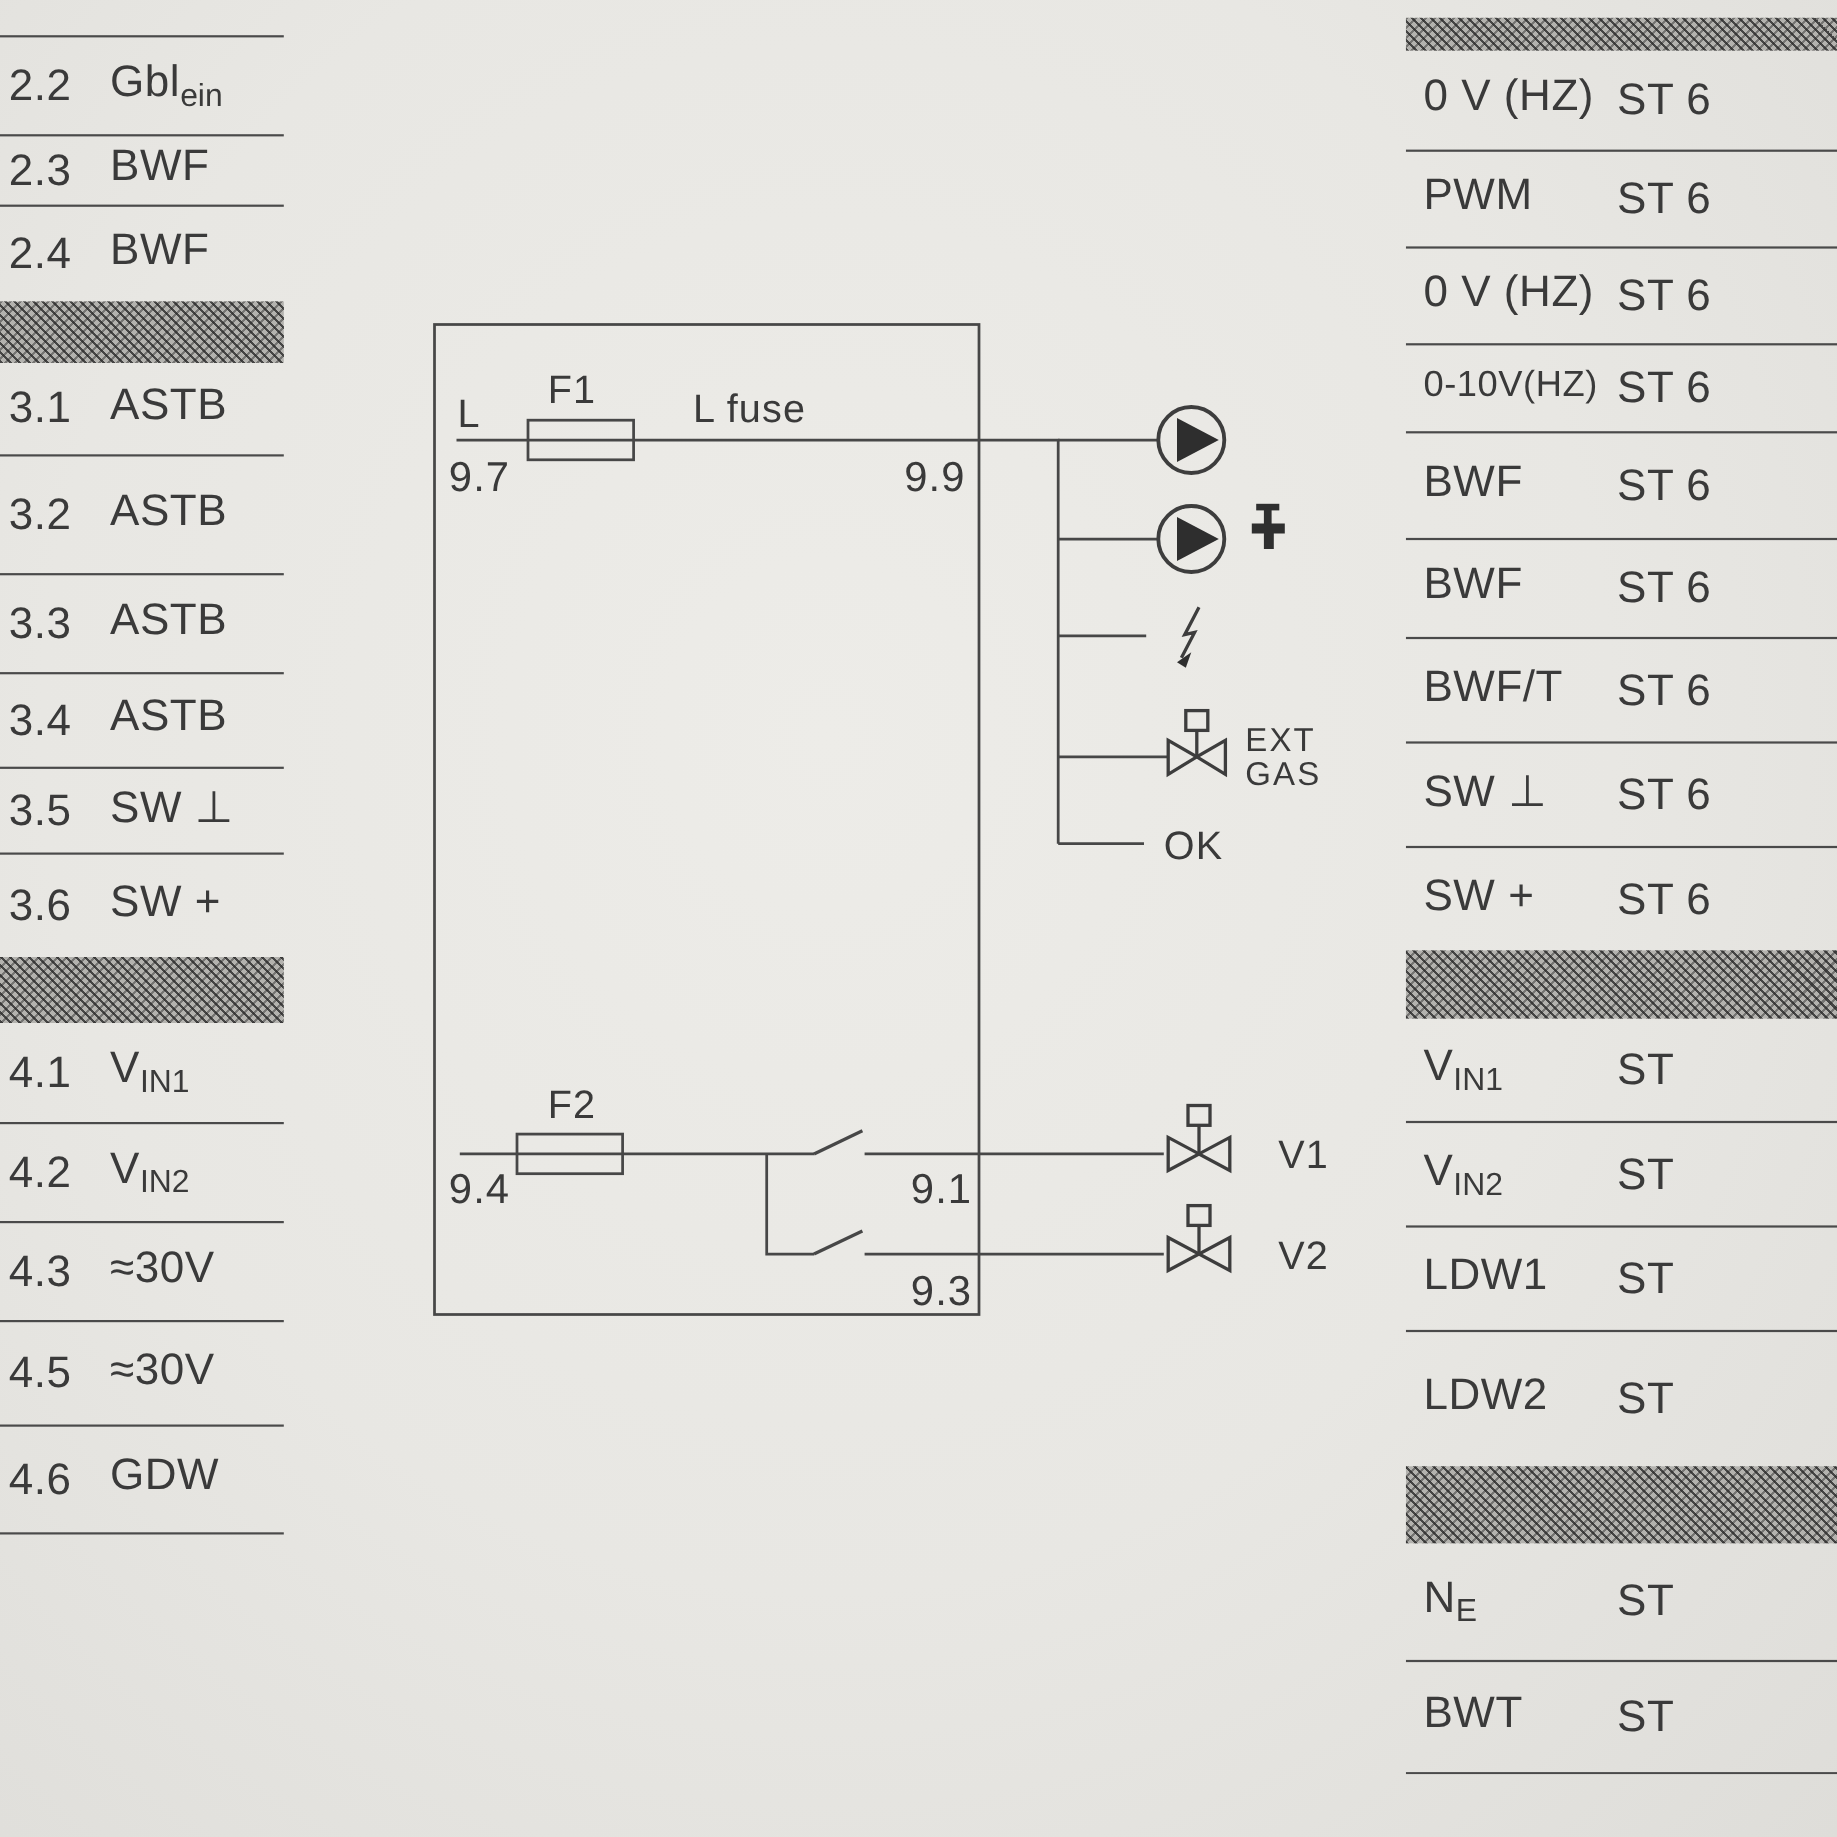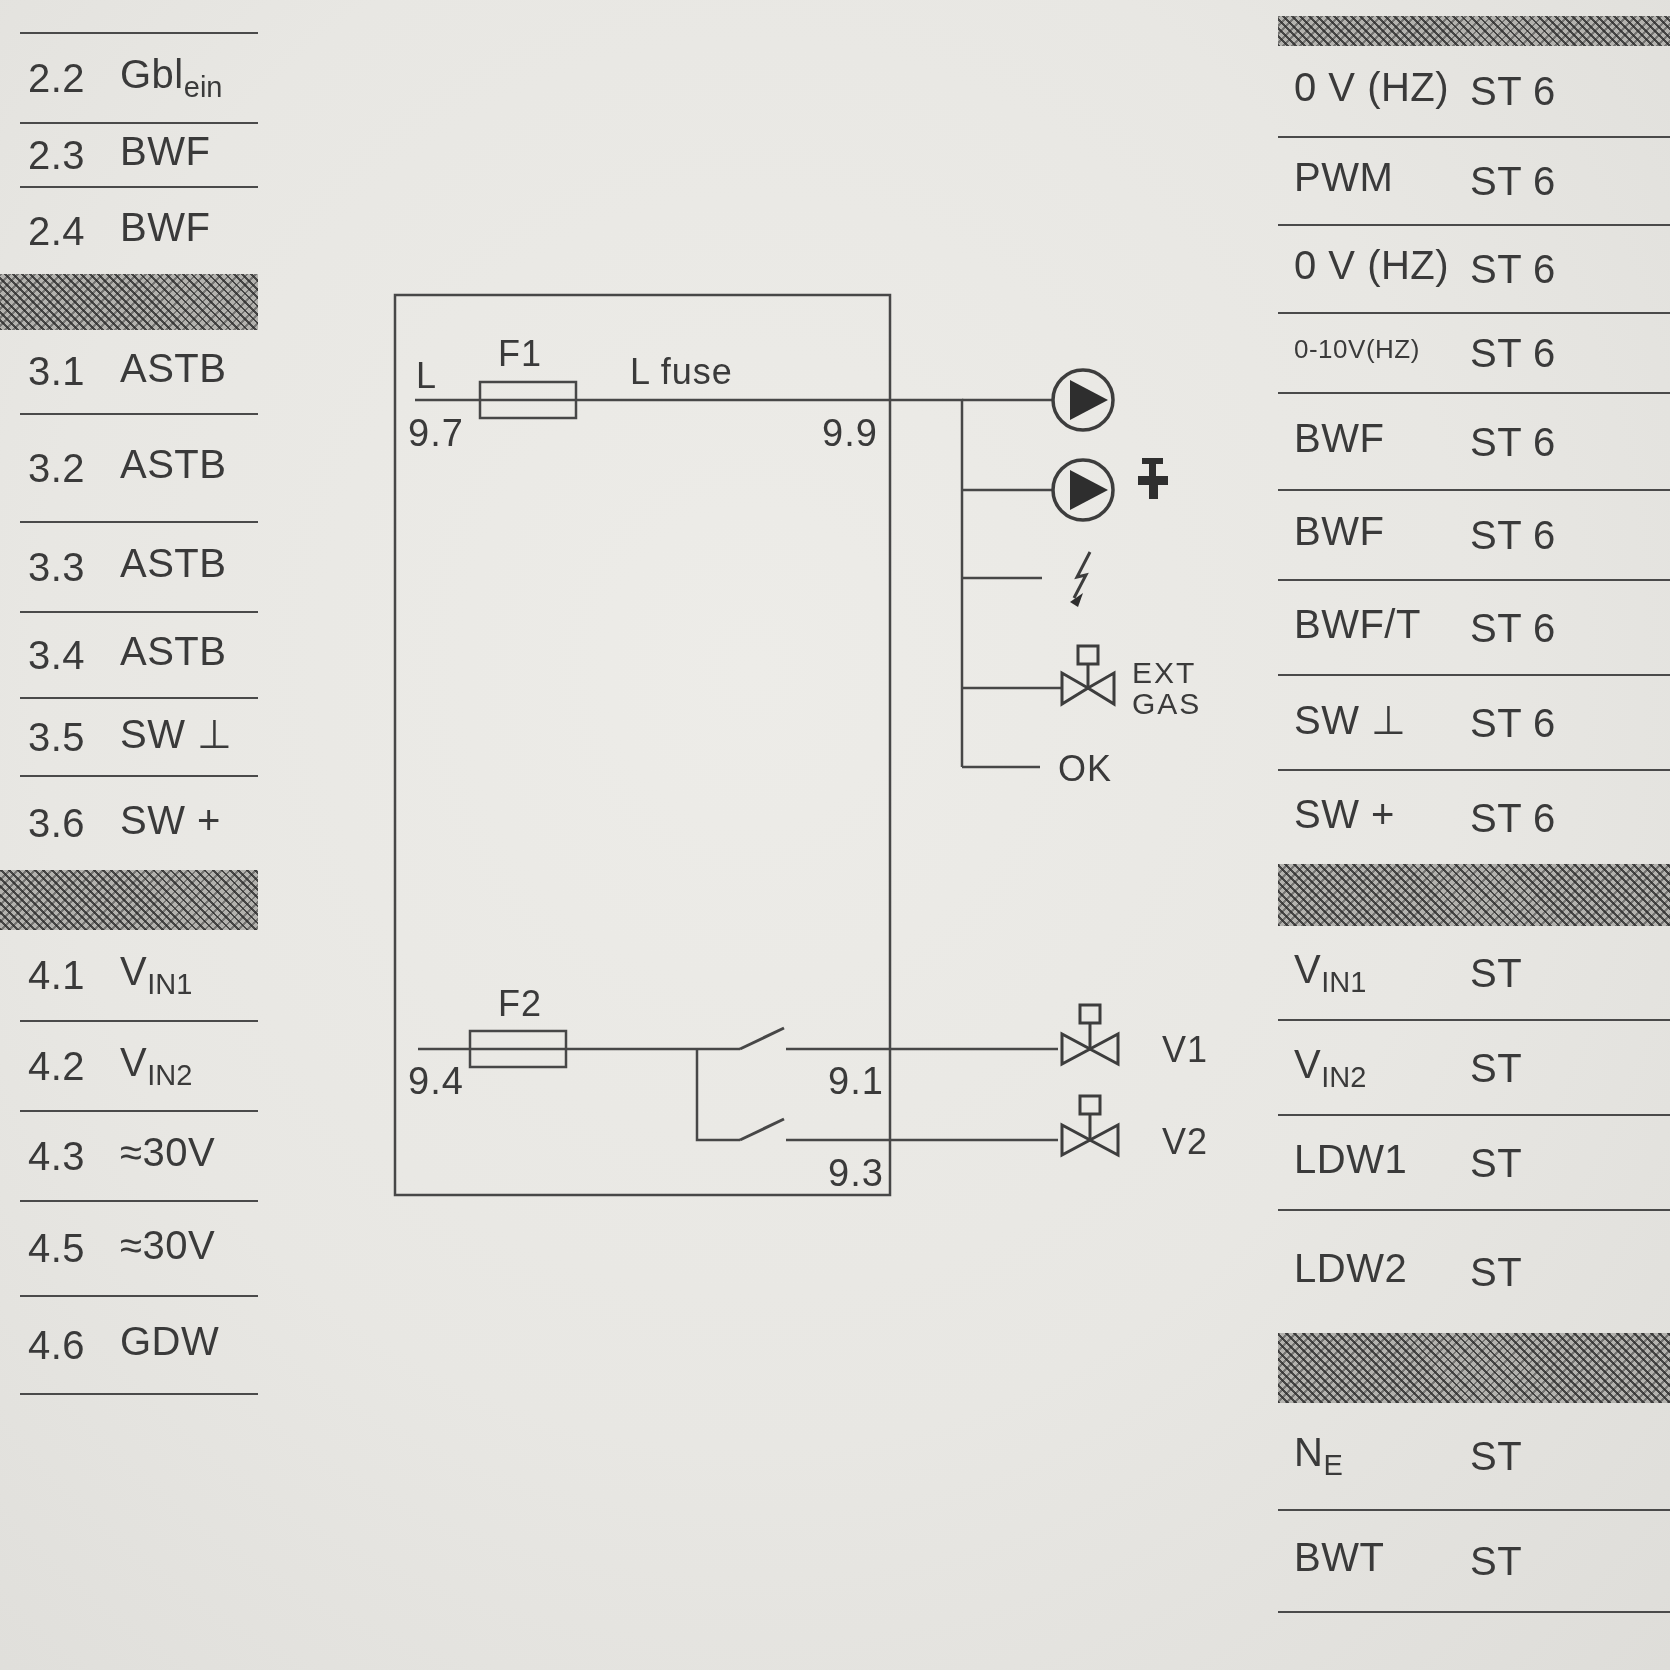--- a/index.html
+++ b/index.html
@@ -8,27 +8,27 @@
   .page {
     position:relative; width:1670px; height:1670px; overflow:hidden;
     background: radial-gradient(ellipse at 45% 40%, #edecE8 0%, #e8e7e3 55%, #dedDD9 100%);
     color:#3a3a3a;
   }
   
   .left-col { position:absolute; left:0; top:0; width:258px; }
   .right-col { position:absolute; left:1278px; top:16px; width:392px; overflow:hidden; }
   .trow {
     display:flex; align-items:center; gap:22px;
-    padding-left:8px; font-size:40px; letter-spacing:.5px; white-space:nowrap;margin-left:20px;
+    padding-left:8px; font-size:40px; letter-spacing:.5px; white-space:nowrap;
   }
   .trow .num { min-width:70px; }
   .rrow { position:relative; font-size:40px; letter-spacing:.5px; }
   .rrow .rname { position:absolute; left:16px; top:50%; transform:translateY(-50%); white-space:nowrap; }
   .rrow .rref  { position:absolute; left:192px; top:50%; transform:translateY(-50%); white-space:nowrap; }
-  .rrow.small .rname { font-size:26px; }
+  .rrow.small .rname { font-size:33px; }
   .b { border-bottom:2px solid #4a4a4a; }
   sub.subs { font-size:29px; letter-spacing:0; }
   .hatchbar {
     width:100%;
     background-color:#b3b2ae;
     background-image:
       repeating-linear-gradient(45deg,  rgba(42,42,42,.80) 0 2px, transparent 2px 6px),
       repeating-linear-gradient(135deg, rgba(42,42,42,.45) 0 2px, transparent 2px 6px);
   }
   

